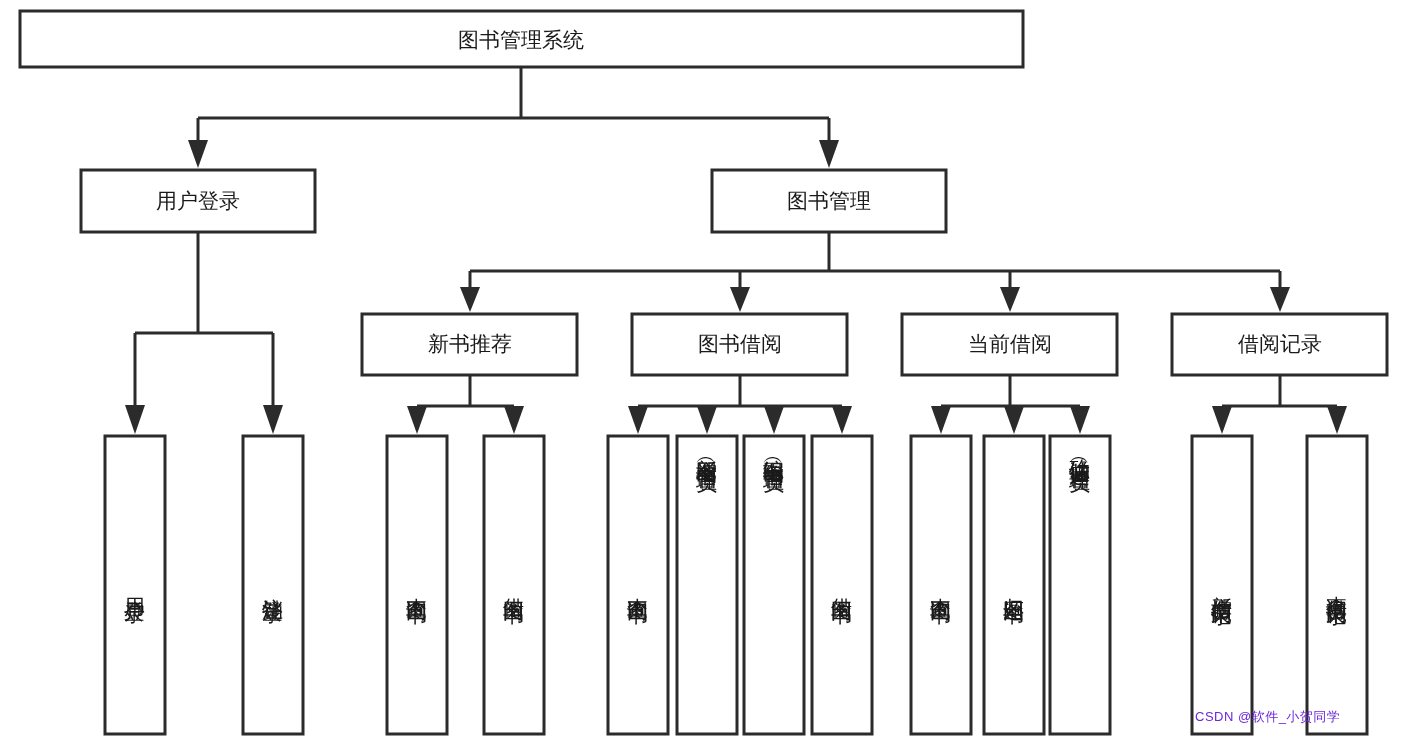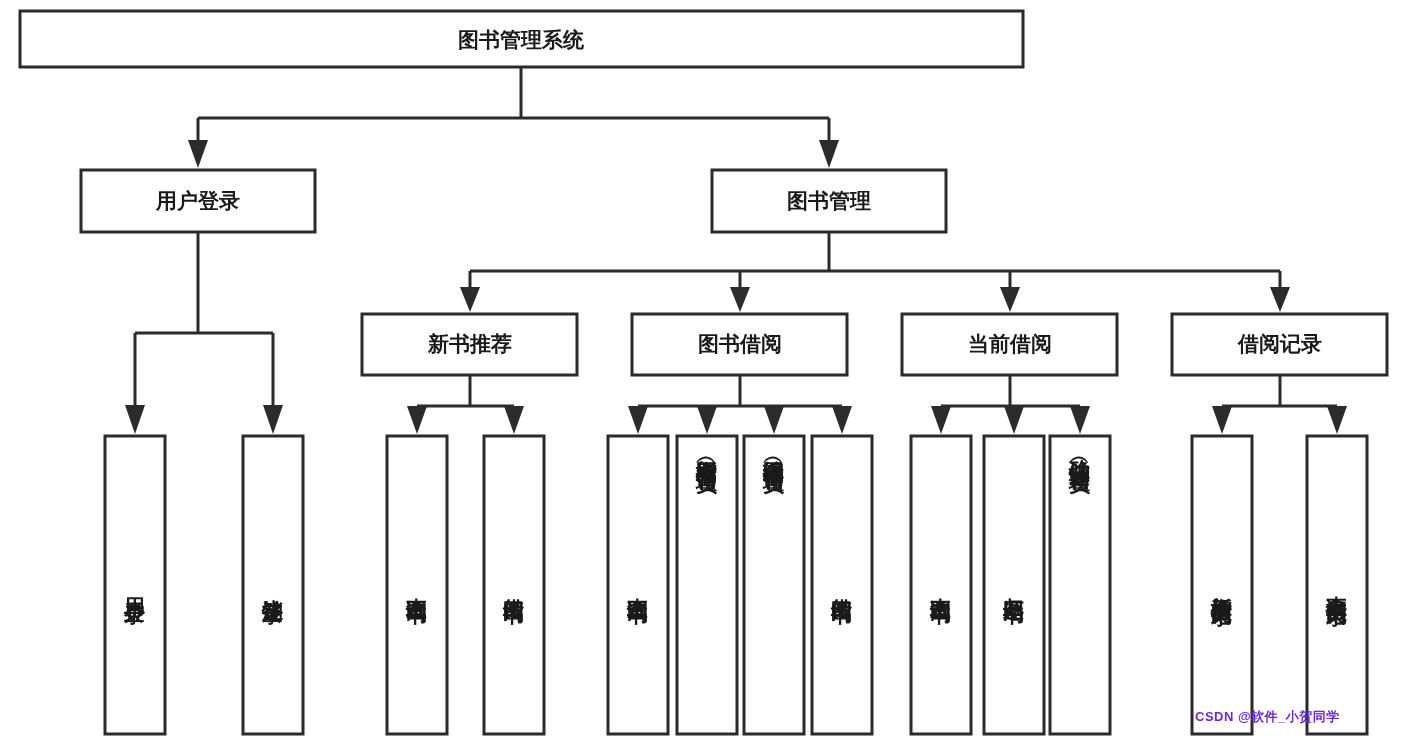--- a/index.html
+++ b/index.html
@@ -11,21 +11,20 @@
     width: 1405px;
     height: 747px;
     font-family: "Liberation Sans", "DejaVu Sans", sans-serif;
     overflow: hidden;
     position: relative;
   }
   #diagram-root {
     position: relative;
     width: 1405px;
     height: 747px;
-    font-weight: bold;
   }
   svg.diagram-canvas {
     position: absolute;
     left: 0;
     top: 0;
     width: 1405px;
     height: 747px;
   }
   .node-box {
     fill: #ffffff;

